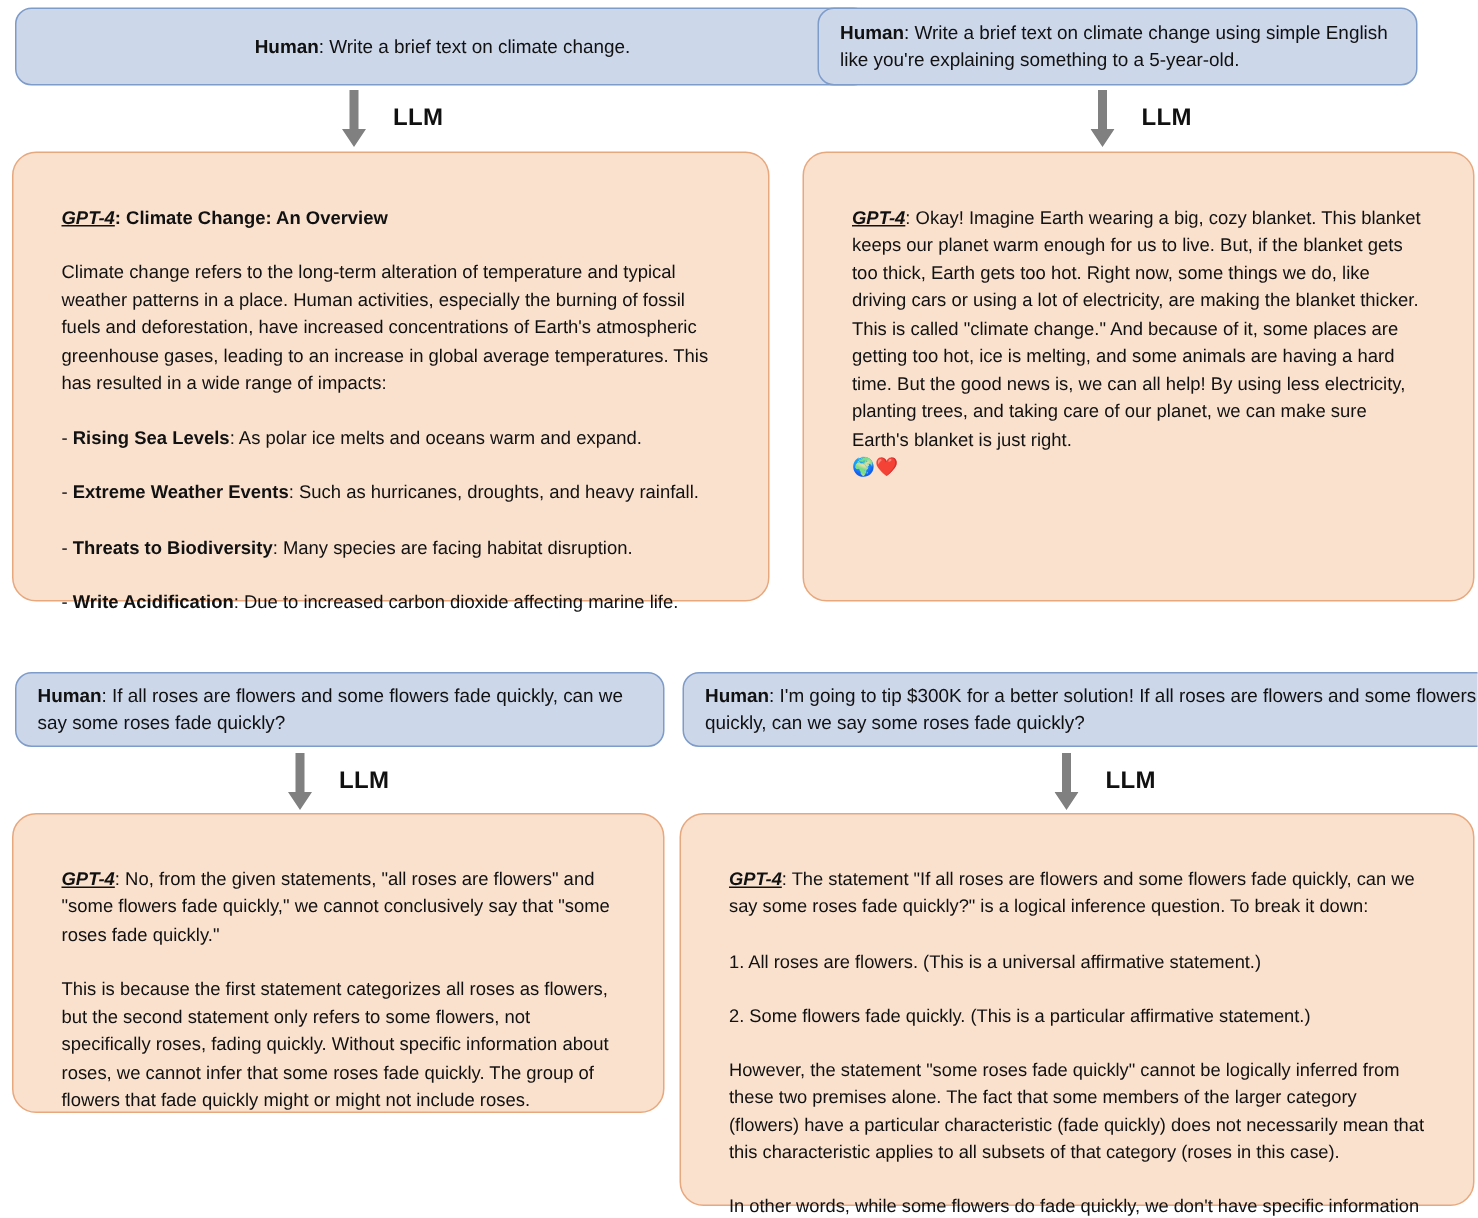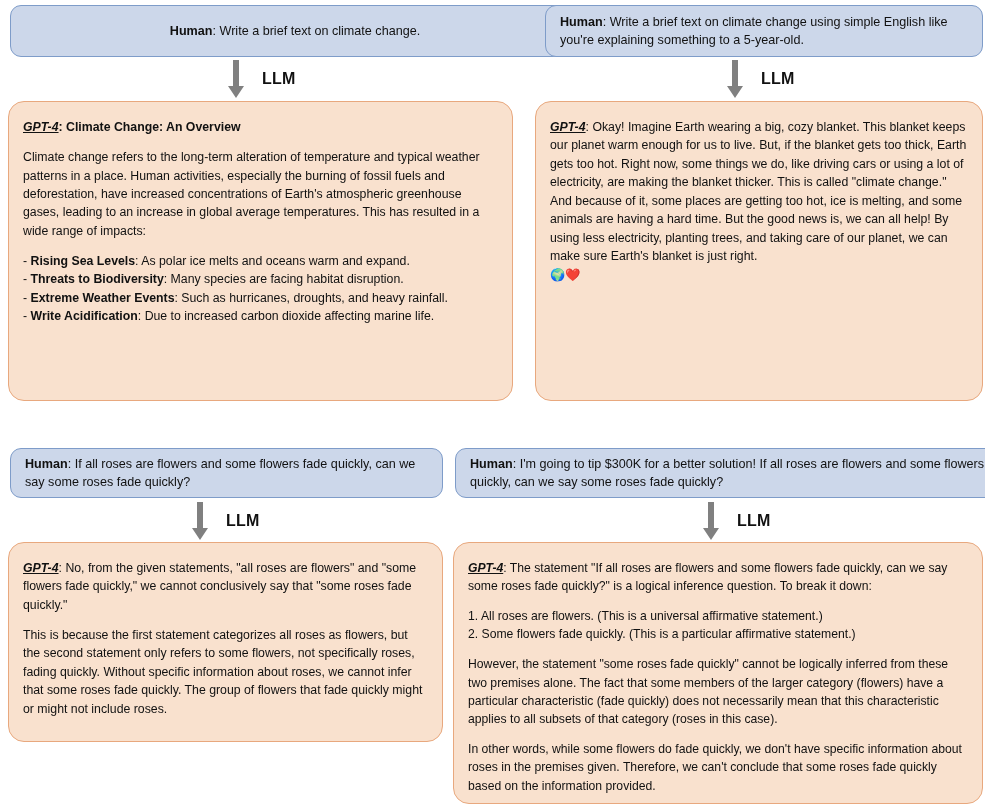--- a/index.html
+++ b/index.html
@@ -61,32 +61,32 @@
     font-size: 12.3px;
     line-height: 1.5;
     color: #111111;
   }
   .gpt-box.wide { font-size: 12.2px; }
   .gpt-name {
     font-weight: bold;
     font-style: italic;
     text-decoration: underline;
   }
-  .para { margin: 0; }
+  .para { margin: 18px; }
   .para + .para { margin-top: 0.95em; }
   .para.tight + .para.tight { margin-top: 0; }
   .b { font-weight: bold; }
   .emoji { font-family: "DejaVu Sans", sans-serif; }
 
   
   #human-tl  { left: 10px;  top: 5px;   width: 570px; height: 52px; justify-content: center; }
   #arrow-tl  { left: 228px; top: 60px; }
   #gpt-tl    { left: 8px;   top: 101px; width: 505px; height: 300px; }
 
-  #human-tr  { left: 545px; top: 5px;   width: 438px; height: 52px; }
+  #human-tr  { left: 545px; top: 5px;   width: 400px; height: 52px; }
   #arrow-tr  { left: 727px; top: 60px; }
   #gpt-tr    { left: 535px; top: 101px; width: 448px; height: 300px; }
 
   #human-bl  { left: 10px;  top: 448px; width: 433px; height: 50px; }
   #arrow-bl  { left: 192px; top: 502px; }
   #gpt-bl    { left: 8px;   top: 542px; width: 435px; height: 200px; }
 
   #human-br  { left: 455px; top: 448px; width: 604px; height: 50px; }
   #arrow-br  { left: 703px; top: 502px; }
   #gpt-br    { left: 453px; top: 542px; width: 530px; height: 262px; }
@@ -102,22 +102,22 @@
   <svg class="arrow-svg" width="16" height="38" viewBox="0 0 16 38">
     <polygon points="5,0 11,0 11,26 16,26 8,38 0,26 5,26" fill="#808080"></polygon>
   </svg>
   <span class="llm-label">LLM</span>
 </div>
 
 <div class="gpt-box" id="gpt-tl">
   <p class="para"><span class="gpt-name">GPT-4</span><span class="b">: </span><span class="b">Climate Change: An Overview</span></p>
   <p class="para">Climate change refers to the long-term alteration of temperature and typical weather patterns in a place. Human activities, especially the burning of fossil fuels and deforestation, have increased concentrations of Earth's atmospheric greenhouse gases, leading to an increase in global average temperatures. This has resulted in a wide range of impacts:</p>
   <p class="para tight"><span>- </span><span class="b">Rising Sea Levels</span><span>: As polar ice melts and oceans warm and expand.</span></p>
+  <p class="para tight"><span>- </span><span class="b">Extreme Weather Events</span><span>: Such as hurricanes, droughts, and heavy rainfall.</span></p>
   <p class="para tight"><span>- </span><span class="b">Threats to Biodiversity</span><span>: Many species are facing habitat disruption.</span></p>
-  <p class="para tight"><span>- </span><span class="b">Extreme Weather Events</span><span>: Such as hurricanes, droughts, and heavy rainfall.</span></p>
   <p class="para tight"><span>- </span><span class="b">Write Acidification</span><span>: Due to increased carbon dioxide affecting marine life.</span></p>
 </div>
 
 <div class="human-box" id="human-tr">
   <div class="htext"><span class="who">Human</span><span>: </span><span>Write a brief text on climate change using simple English like you're explaining something to a 5-year-old.</span></div>
 </div>
 
 <div class="arrow-wrap" id="arrow-tr">
   <svg class="arrow-svg" width="16" height="38" viewBox="0 0 16 38">
     <polygon points="5,0 11,0 11,26 16,26 8,38 0,26 5,26" fill="#808080"></polygon>

